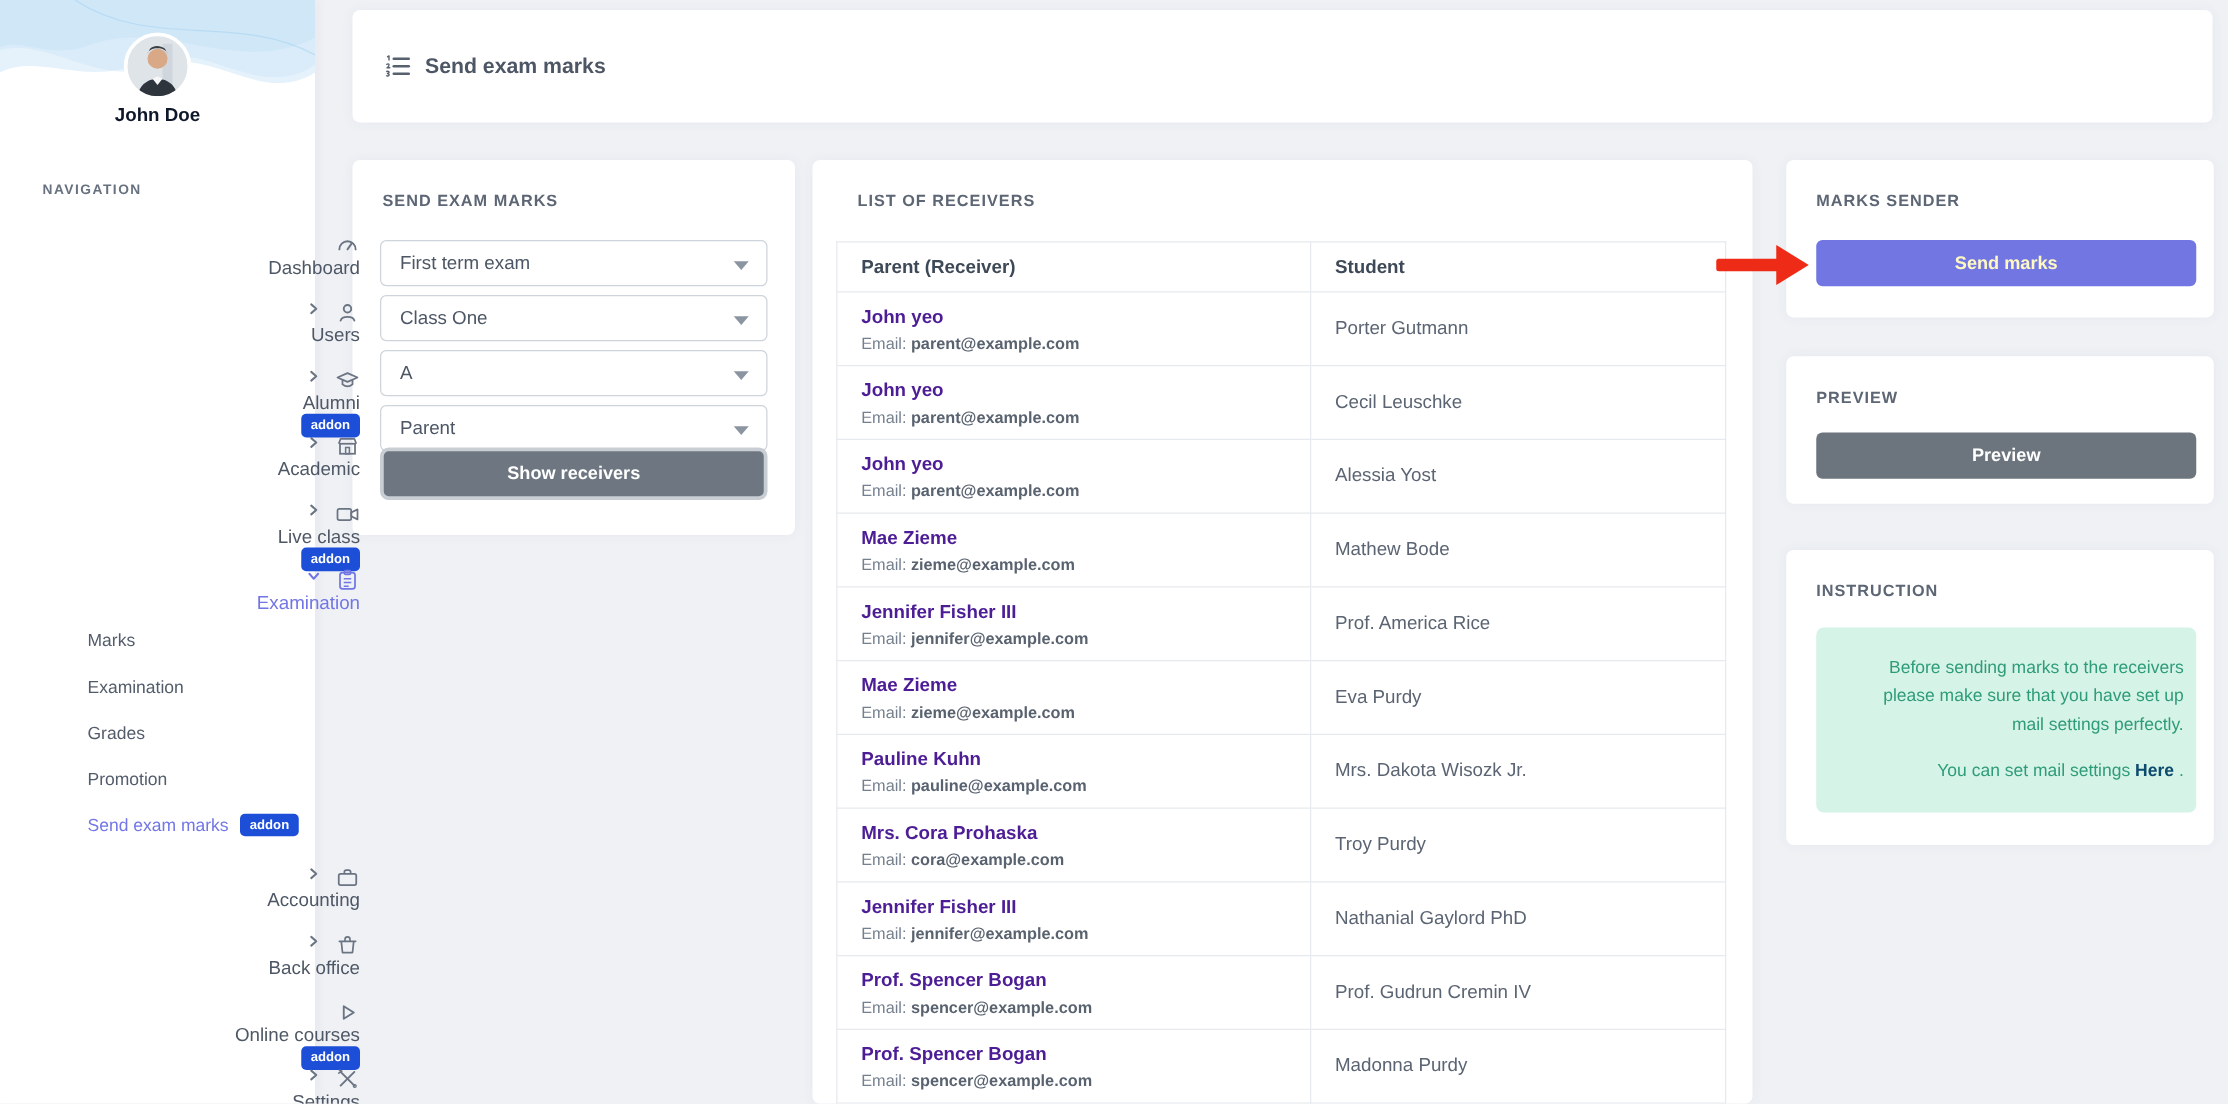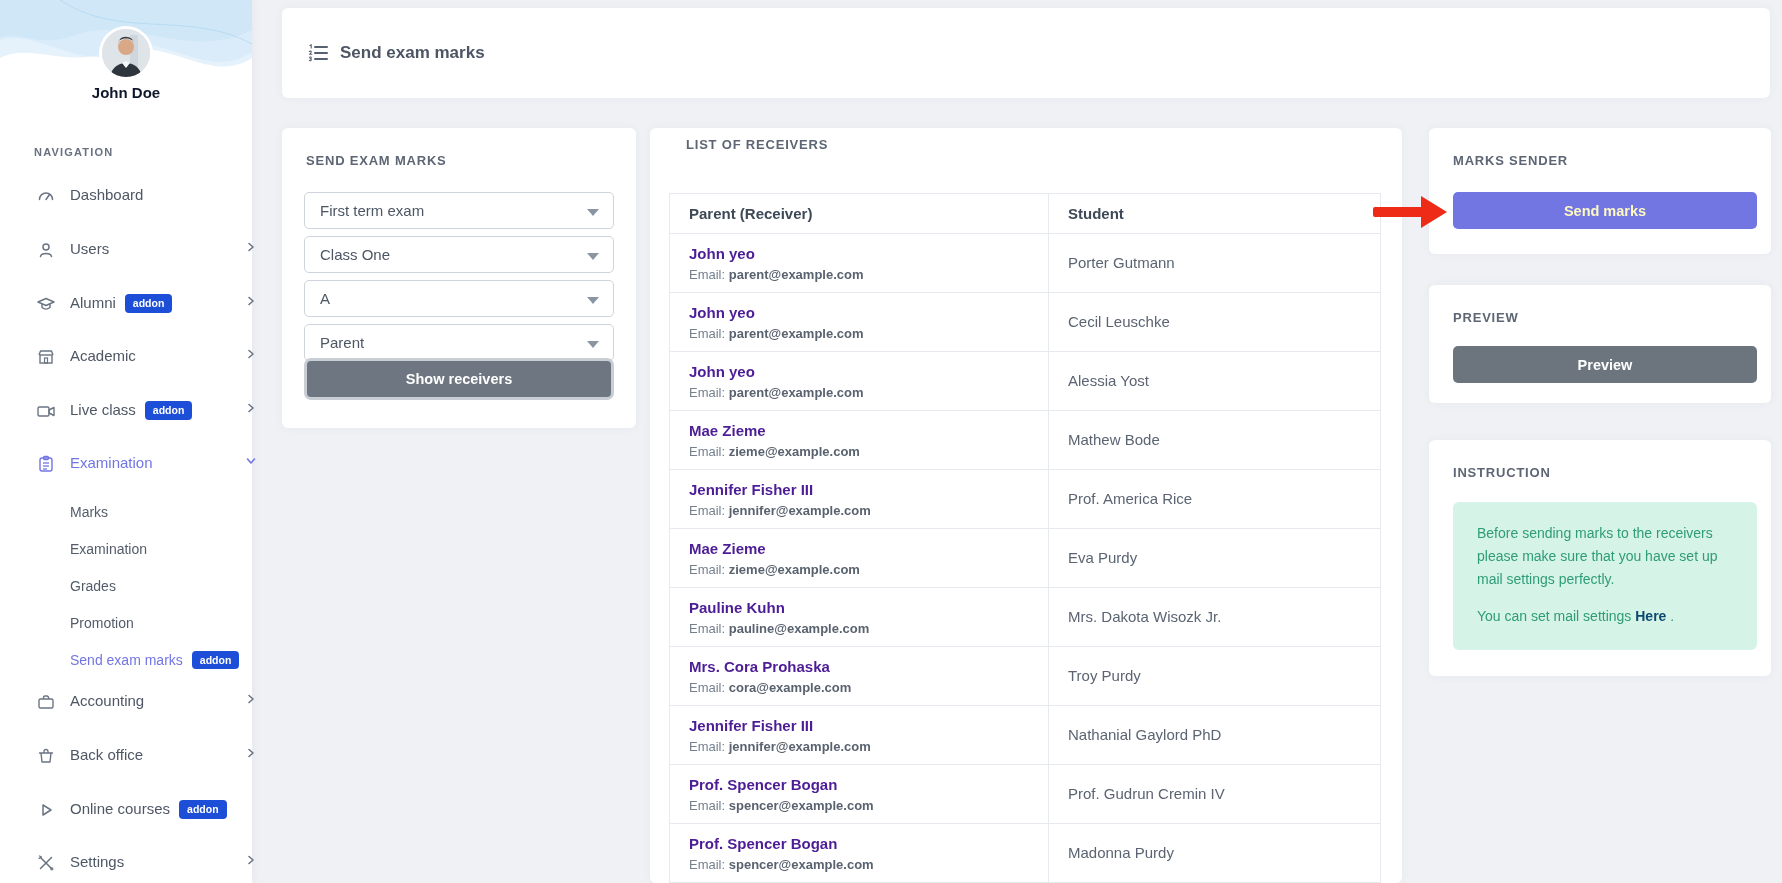--- a/index.html
+++ b/index.html
@@ -10,22 +10,22 @@
   
   .sidebar { position:absolute; left:0; top:0; width:252px; height:883px; background:#ffffff;
              box-shadow:2px 0 8px rgba(70,80,100,.05); z-index:2; }
   .wave { position:absolute; left:0; top:0; width:252px; height:100px; }
   .avatar-wrap { position:absolute; left:102px; top:29px; width:48px; height:48px; border-radius:50%;
                  overflow:hidden; background:#e6e9ed; box-shadow:0 0 0 3px #fff; }
   .user-name { position:absolute; left:0; top:84px; width:252px; text-align:center;
                font-size:15px; font-weight:bold; color:#0f172a; }
   .nav-label { position:absolute; left:34px; top:146px; font-size:11px; font-weight:bold;
                letter-spacing:1.2px; color:#68717f; }
-  .nav-item { position:absolute; left:0; width:288px; height:28px; display:flex; align-items:flex-start;
-              cursor:pointer; }
+  .nav-item { position:absolute; left:0; width:288px; height:28px; display:flex; align-items:flex-end;
+              cursor:pointer;flex-direction:column; }
   .nav-item .nicon { width:20px; height:20px; margin-left:36px; flex:0 0 20px; }
   .nav-item .nlabel { margin-left:14px; font-size:15px; color:#4e5765; }
   .nav-item .chev { position:absolute; right:30px; width:14px; height:14px; }
   .nav-item.active .nlabel { color:#7276e4; }
   .sub-item { position:absolute; left:70px; height:24px; display:flex; align-items:center; cursor:pointer; }
   .sub-item .slabel { font-size:14px; color:#535c6a; }
   .sub-item.active .slabel { color:#7276e4; }
   .badge { display:inline-block; margin-left:9px; background:#1d4ed8; color:#fff; font-size:10.5px;
            font-weight:bold; padding:4px 8px 3px; border-radius:4px; line-height:1.1; }
 
@@ -46,21 +46,21 @@
   .select .sval { margin-left:15px; font-size:15px; color:#4c5664; }
   .select .caret { position:absolute; right:14px; top:16px; width:0; height:0;
                    border-left:6px solid transparent; border-right:6px solid transparent;
                    border-top:7px solid #8b95a1; }
   .btn-gray { position:absolute; left:22px; top:366px; width:310px; height:42px; background:#6e7781;
               border:3px solid #c9ced4; border-radius:7px; color:#fff; font-size:14.5px; font-weight:bold;
               display:flex; align-items:center; justify-content:center; cursor:pointer; }
 
   
   .recv-card { left:650px; top:128px; width:752px; height:755px; overflow:hidden; }
-  .recv-card .card-title { position:absolute; left:36px; top:9px; }
+  .recv-card .card-title { position:absolute; left:36px; top:25px; }
   table.recv { position:absolute; left:19px; top:65px; width:711px; border-collapse:collapse;
                table-layout:fixed; }
   table.recv th, table.recv td { border:1px solid #e6eaee; text-align:left; vertical-align:middle;
                padding-left:19px; }
   table.recv th { height:40px; font-size:15px; color:#3e4957; }
   table.recv td { height:59px; }
   .pname { font-size:15px; font-weight:bold; color:#4c1d95; margin-bottom:5px; }
   .pemail { font-size:13px; color:#75808f; }
   .pemail b { color:#59626f; }
   .sname { font-size:15px; color:#5b6472; }
@@ -72,21 +72,21 @@
                 border:none; border-radius:5px; color:#fef9c3; font-size:14.5px; font-weight:bold;
                 display:flex; align-items:center; justify-content:center; cursor:pointer; }
   .preview-card { left:1429px; top:285px; width:342px; height:118px; }
   .preview-card .card-title { position:absolute; left:24px; top:25px; }
   .btn-dark { position:absolute; left:24px; top:61px; width:304px; height:37px; background:#6c757e;
               border:none; border-radius:5px; color:#fff; font-size:14.5px; font-weight:bold;
               display:flex; align-items:center; justify-content:center; cursor:pointer; }
   .instr-card { left:1429px; top:440px; width:342px; height:236px; }
   .instr-card .card-title { position:absolute; left:24px; top:25px; }
   .instr-box { position:absolute; left:24px; top:62px; width:304px; height:148px; background:#d5f3e6;
-               border-radius:6px; padding:20px 10px 0 24px; font-size:14px; line-height:23px; color:#2f9c79; }
+               border-radius:6px; padding:20px 10px 0 24px; font-size:14px; line-height:23px; color:#2f9c79;text-align:right; }
   .instr-box .p2 { margin-top:14px; }
   .instr-box a { color:#0c4a6e; font-weight:bold; text-decoration:none; cursor:pointer; }
 
   
   .red-arrow { position:absolute; left:1373px; top:196px; width:78px; height:32px; z-index:3; }
   .red-arrow .shaft { position:absolute; left:0; top:11px; width:50px; height:10px; background:#ee2b16;
                       border-radius:2px; }
   .red-arrow .head { position:absolute; left:48px; top:0; width:0; height:0;
                      border-top:16px solid transparent; border-bottom:16px solid transparent;
                      border-left:26px solid #ee2b16; }

